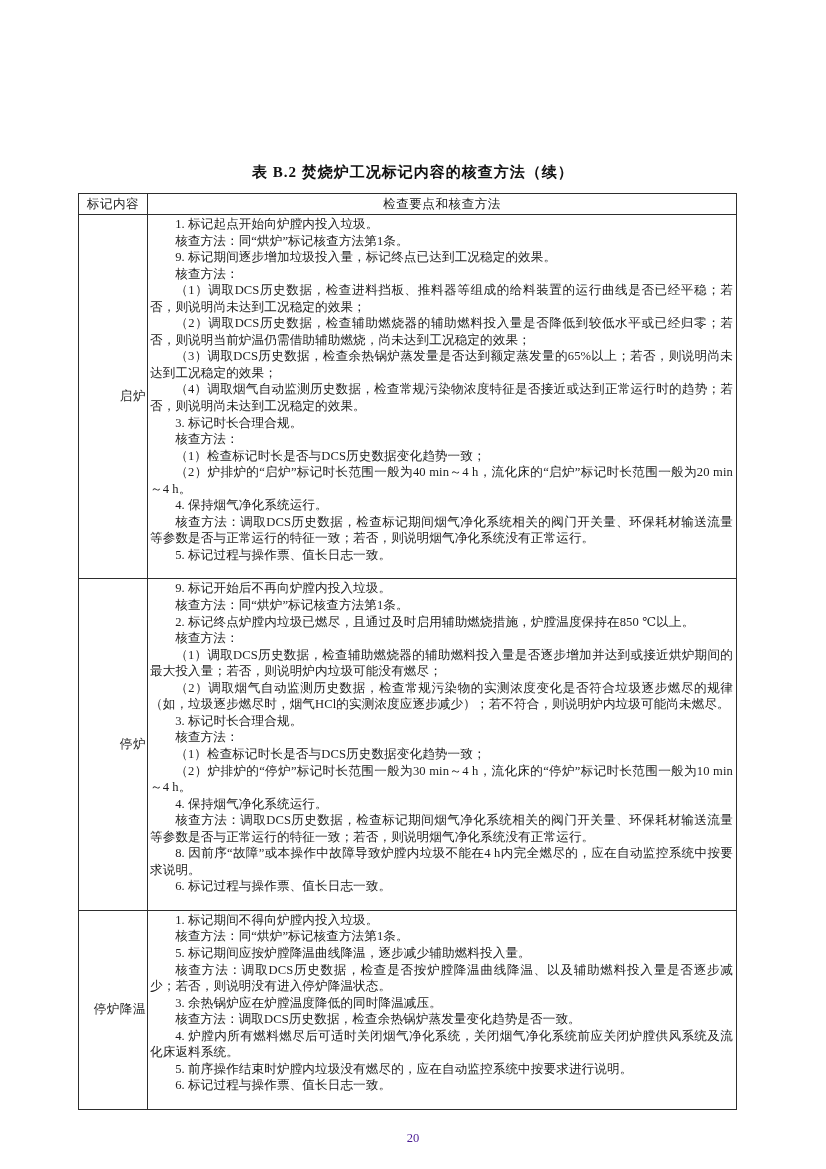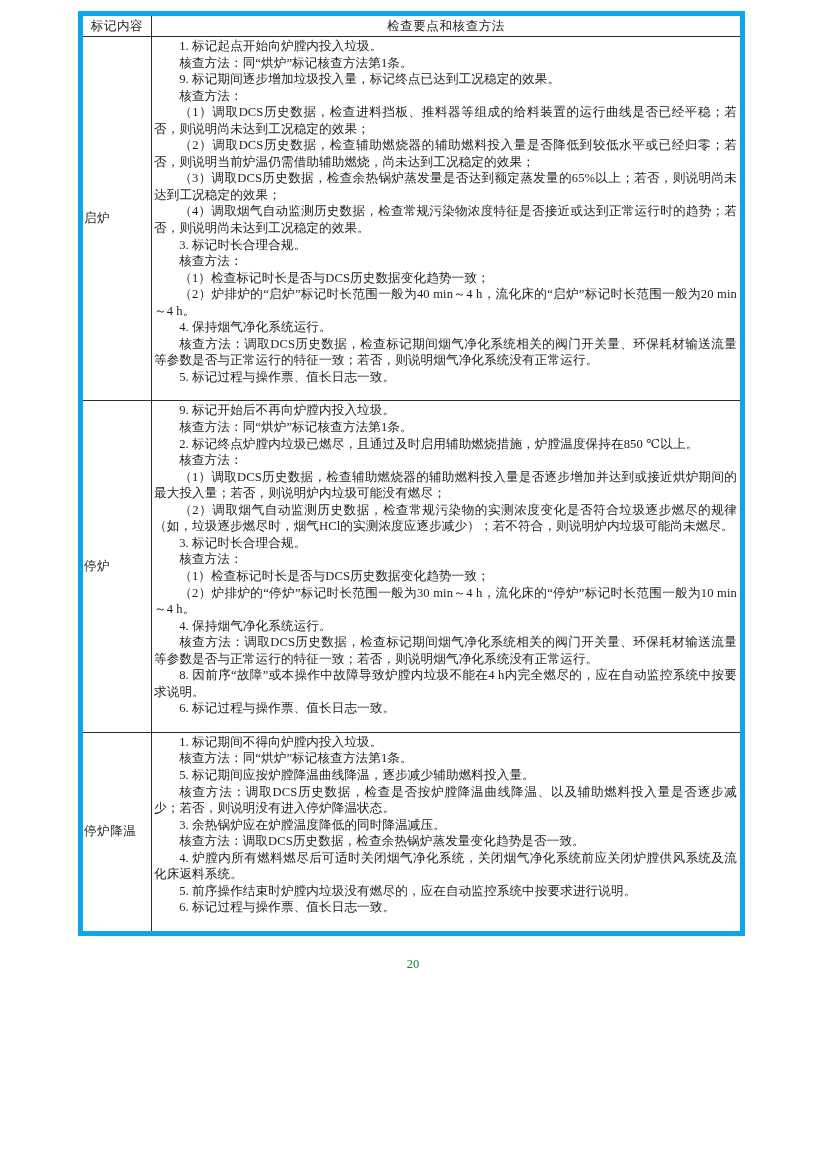--- a/index.html
+++ b/index.html
@@ -23,65 +23,66 @@
     font-size: 15px;
     font-weight: bold;
     letter-spacing: 1px;
     color: #111;
   }
   table.check-table {
     border-collapse: collapse;
     table-layout: fixed;
     margin: 11px 0 0 78px;
     width: 656px;
-    border: 5px solid #0ea5e9;
+    border: 1px solid #0ea5e9;
   }
   table.check-table th,
   table.check-table td {
     border: 1px solid #2d2d2d;
     font-weight: normal;
     font-size: 12.6px;
     vertical-align: middle;
   }
   th.col-mark { width: 68px; }
   th.col-method { width: 588px; }
   table.check-table th {
     height: 20px;
     text-align: center;
     padding: 0;
     letter-spacing: 0.5px;
   }
   td.mark-cell {
-    text-align: left;
+    text-align: right;
     letter-spacing: 0.5px;
   }
   td.method-cell {
     padding: 1px 3px 15px 2px;
     vertical-align: top;
   }
   td.method-cell p {
     margin: 0;
     text-indent: 2em;
     line-height: 16.55px;
     text-align: justify;
     text-justify: inter-character;
     letter-spacing: 0.1px;
   }
   .page-number {
     margin-top: 21px;
     text-align: center;
     font-size: 12.5px;
-    color: #15803d;
+    color: #4c1d95;
   }
 </style>
 </head>
 <body>
 
 <div class="page">
 
+  <p class="doc-title">表 B.2 焚烧炉工况标记内容的核查方法（续）</p>
 
   <table class="check-table">
     <thead>
       <tr>
         <th class="col-mark">标记内容</th>
         <th class="col-method">检查要点和核查方法</th>
       </tr>
     </thead>
     <tbody>
       <tr>

